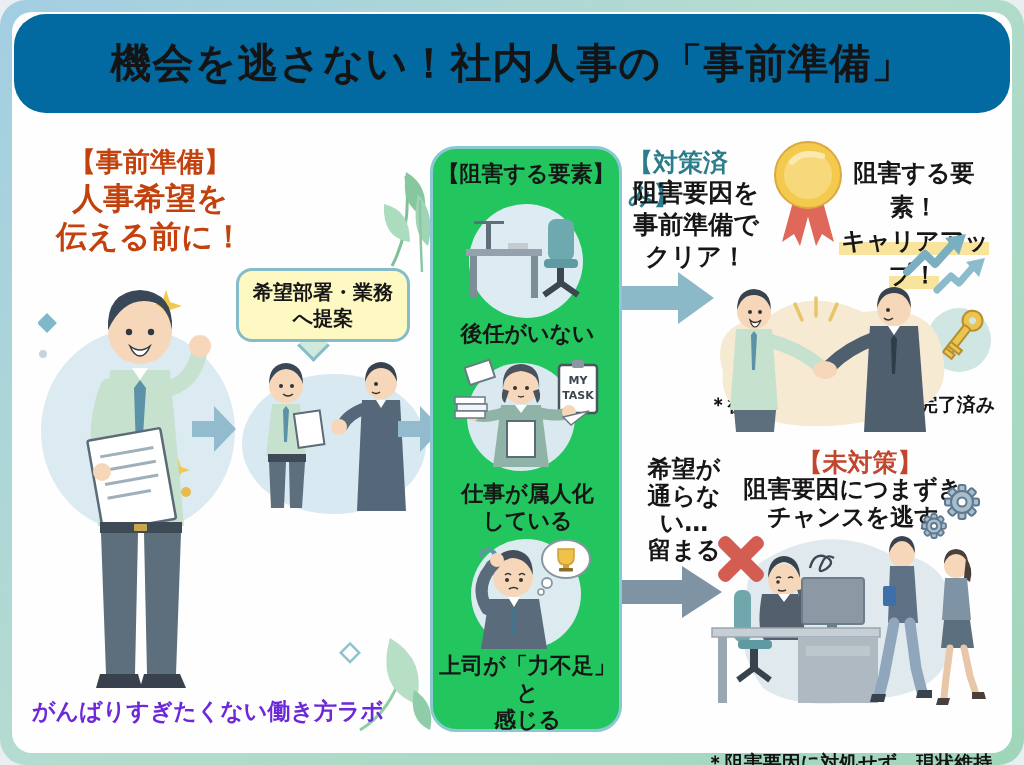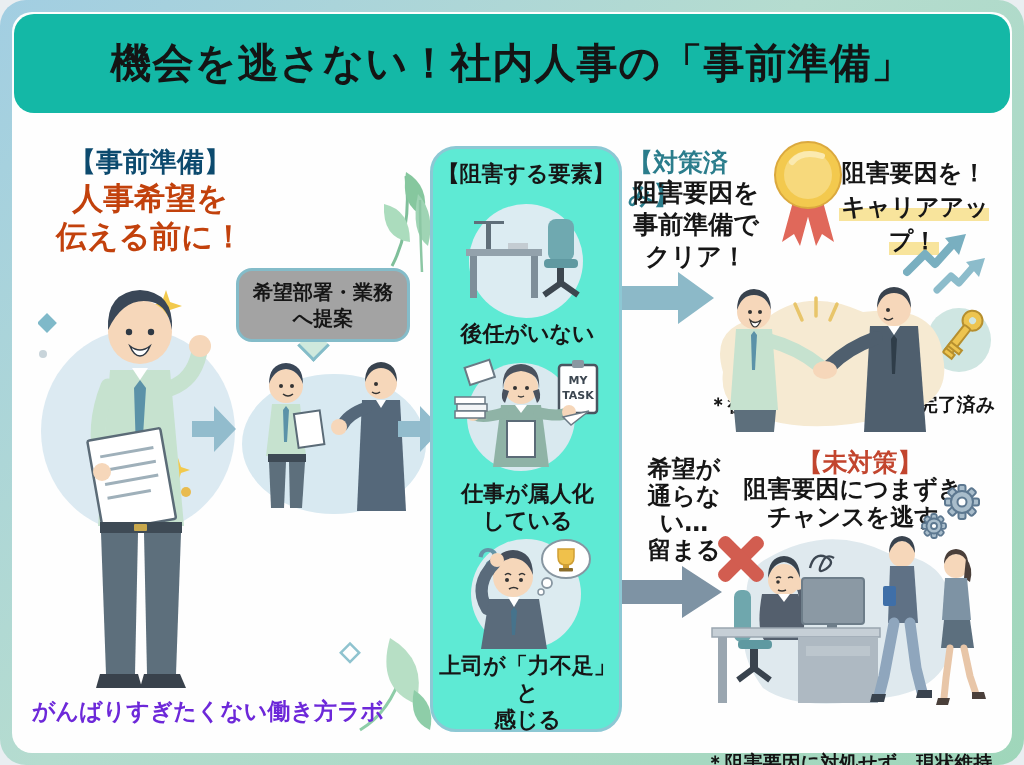--- a/index.html
+++ b/index.html
@@ -1,35 +1,35 @@
 <!DOCTYPE html>
 <html><head>
 <meta charset="utf-8">
 <style>
   html,body{margin:0;padding:0;background:#e9eef1;}
   .canvas{position:relative;width:1024px;height:765px;overflow:hidden;
           font-family:"DejaVu Sans","Liberation Sans",sans-serif;color:#161616;}
   .abs{position:absolute;}
   .frame{inset:0;border-radius:26px;background:linear-gradient(135deg,#a2cee2 0%,#b5dccf 45%,#9fd6ba 100%);}
   .inner{inset:12px;background:#fefefe;border-radius:20px;}
-  .title-band{left:14px;right:14px;top:14px;height:99px;background:#14b8a6;border-radius:20px;
+  .title-band{left:14px;right:14px;top:14px;height:99px;background:#0369a1;border-radius:32px;
               display:flex;align-items:center;justify-content:center;}
   .title{font-size:41px;font-weight:900;letter-spacing:1px;color:#141414;}
   
   .prep{left:24px;top:144px;width:252px;text-align:center;}
-  .prep-heading{font-size:27px;color:#0c4a6e;font-weight:900;}
+  .prep-heading{font-size:27px;color:#c2410c;font-weight:900;}
   .prep-line{font-size:31px;font-weight:900;line-height:1.22;color:#c2410c;}
   
-  .bubble{left:236px;top:268px;width:174px;height:74px;background:#a3a3a3;border:3px solid #84bcc9;
+  .bubble{left:236px;top:268px;width:174px;height:74px;background:#fef9c3;border:3px solid #84bcc9;
           border-radius:16px;display:flex;flex-direction:column;align-items:center;justify-content:center;
           font-size:20px;font-weight:900;line-height:1.3;box-sizing:border-box;z-index:4;}
   .bubble-tail{left:302px;top:334px;width:20px;height:20px;background:#cfe9dd;
                border-right:3px solid #84bcc9;border-bottom:3px solid #84bcc9;transform:rotate(45deg);z-index:3;}
   
-  .obox{left:430px;top:146px;width:192px;height:586px;background:#5eead4;border:3px solid #8cc8d4;
+  .obox{left:430px;top:146px;width:192px;height:586px;background:#22c55e;border:3px solid #8cc8d4;
         border-radius:26px;box-sizing:border-box;z-index:5;}
   .obox .abs{position:absolute;}
   .ohead{left:0;top:10px;width:186px;text-align:center;font-size:22px;font-weight:900;}
   .olabel{width:189px;text-align:center;font-size:22px;font-weight:900;line-height:1.22;}
   
   .solved-heading{left:628px;top:146px;width:140px;text-align:left;font-size:25px;font-weight:900;color:#2b7d8c;}
   .solved-lines{left:620px;top:177px;width:152px;text-align:center;font-size:25px;font-weight:900;line-height:1.28;}
   .result{left:834px;top:156px;width:160px;text-align:center;font-size:24px;font-weight:900;line-height:1.42;}
   .hl{background:linear-gradient(transparent 52%, #f8e49c 52%);padding:0 2px;}
   .note{text-align:center;font-size:19px;font-weight:900;color:#141414;}
@@ -256,21 +256,21 @@
   <div class="abs" style="left:772px;top:140px;">
     <svg width="72" height="112" viewBox="0 0 72 112">
       <polygon points="22,58 10,102 22,94 28,106 40,62" fill="#e0685a"></polygon>
       <polygon points="50,58 62,102 50,94 44,106 32,62" fill="#e0685a"></polygon>
       <circle cx="36" cy="35" r="33" fill="#f3c94e" stroke="#dba93e" stroke-width="2"></circle>
       <circle cx="36" cy="35" r="24" fill="#f7d97c"></circle>
       <path d="M20 22 q10 -12 30 -6" stroke="#fbeab0" stroke-width="6" fill="none" stroke-linecap="round"></path>
     </svg>
   </div>
   <div class="abs result">
-    <div>阻害要因を！</div>
+    <div>阻害する要素！</div>
     <div><span class="hl">キャリアアップ！</span></div>
   </div>
   <div class="abs" style="left:903px;top:226px;">
     <svg width="84" height="70" viewBox="0 0 84 70">
       <path d="M4 46 L22 28 L32 38 L50 18" stroke="#79afc0" stroke-width="8" fill="none" stroke-linejoin="round" stroke-linecap="round"></path>
       <polygon points="42,12 63,8 56,29" fill="#79afc0"></polygon>
       <path d="M34 64 L48 50 L56 57 L70 41" stroke="#8cbccb" stroke-width="7" fill="none" stroke-linejoin="round" stroke-linecap="round"></path>
       <polygon points="63,36 82,32 76,51" fill="#8cbccb"></polygon>
     </svg>
   </div>

